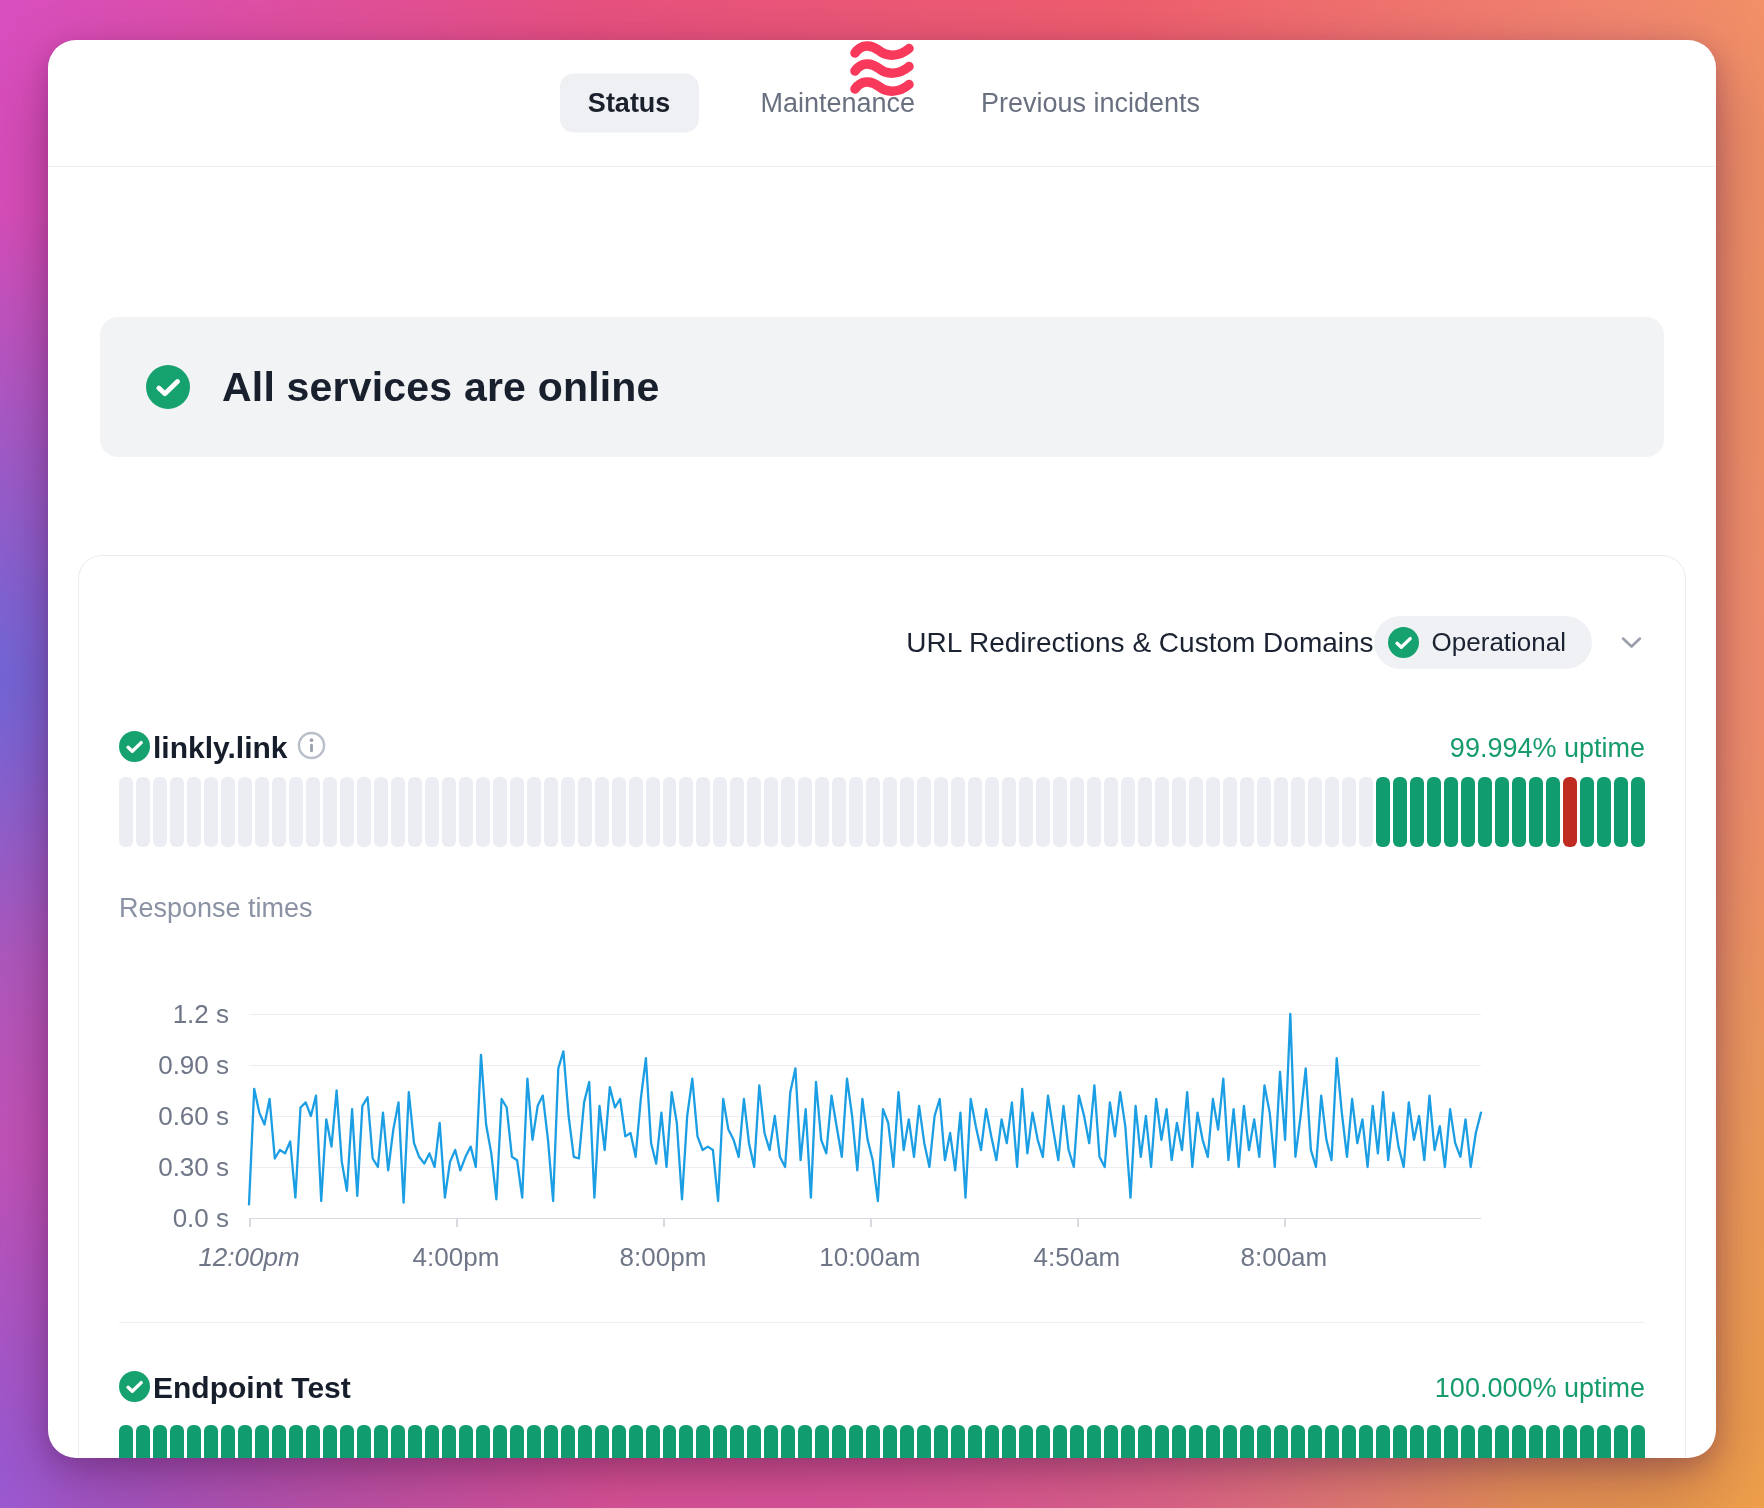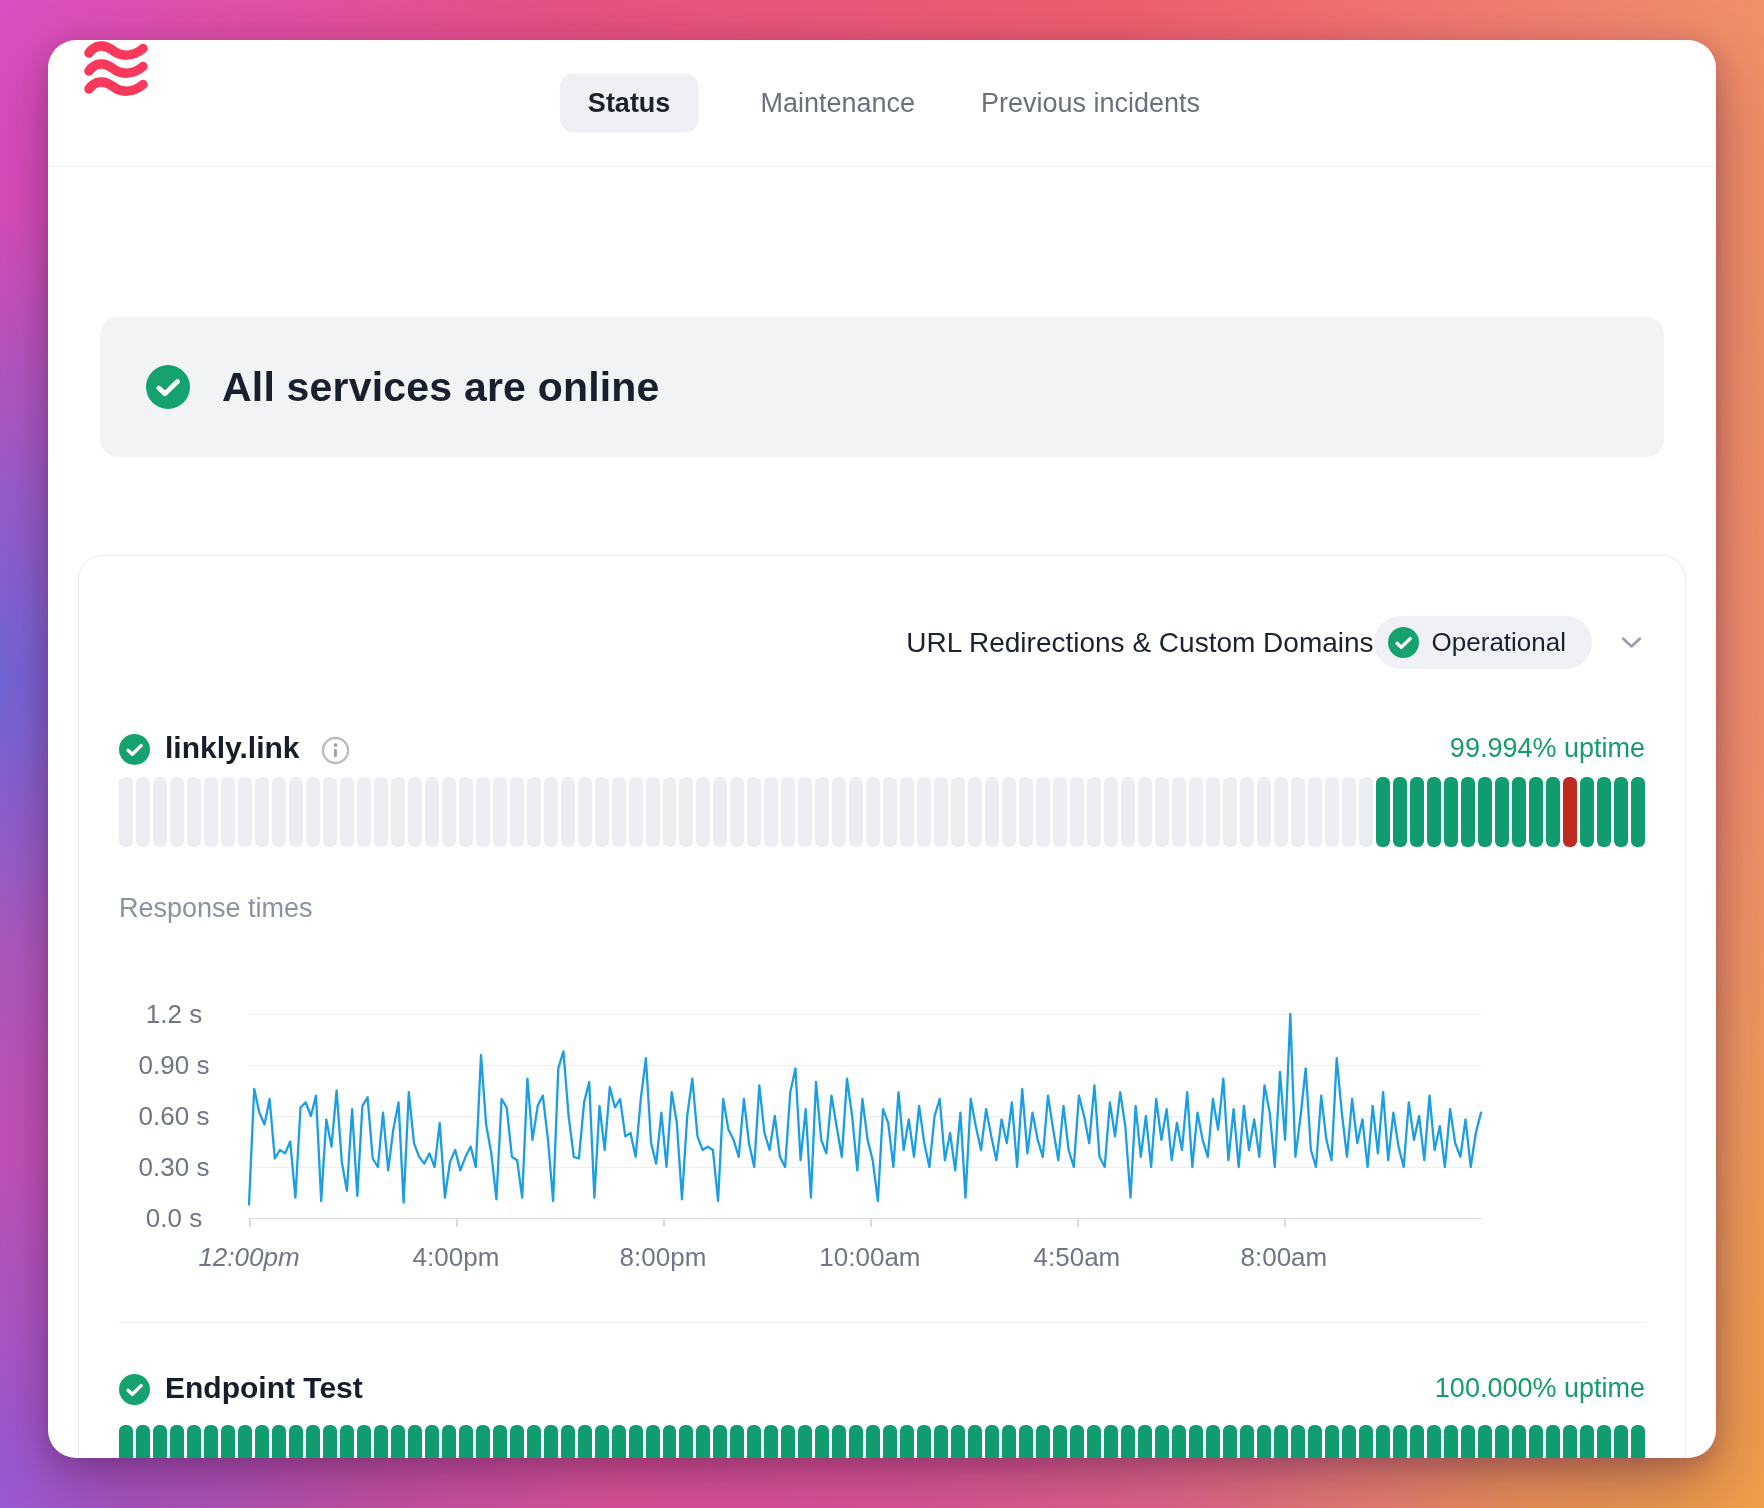--- a/index.html
+++ b/index.html
@@ -19,21 +19,21 @@
       linear-gradient(100deg,#D94FC0 0%,#E8527F 30%,#EF5E6E 55%,#F2876F 80%,#F0A159 100%);
   }
   .window {
     position:absolute; left:48px; top:40px; width:1668px; height:1418px;
     background:#fff; border-radius:28px; overflow:hidden;
     box-shadow:0 30px 80px rgba(70,15,70,.35), 0 8px 24px rgba(70,15,70,.25);
   }
   
   .hdr {
     position:relative; height:127px; border-bottom:1px solid #EDEFF2;
-    display:flex; align-items:flex-start; padding:0 36px;
+    display:flex; align-items:center; padding:0 36px;flex-direction:column;
   }
   .logo { width:64px; height:60px; cursor:pointer; }
   .tabs {
     position:absolute; left:50%; top:50%; transform:translate(-50%,-50%);
     display:flex; align-items:center; gap:58px;
   }
   .tab {
     font-size:27px; color:#697080; background:none; border:none; cursor:pointer;
     font-family:inherit; padding:14px 4px; border-radius:14px; white-space:nowrap;
   }
@@ -64,36 +64,36 @@
     display:flex; align-items:center; gap:13px; background:#F0F1F4; border-radius:999px;
     padding:11px 26px 11px 14px; cursor:pointer;
   }
   .pill .chk { width:31px; height:31px; }
   .pill span { font-size:26px; color:#1B2232; font-weight:500; }
   .chev { width:27px; height:27px; cursor:pointer; }
   .svc-row {
     display:flex; align-items:center; justify-content:space-between; height:42px;
   }
   .svc-row.first { margin-top:58px; }
-  .svc-left { display:flex; align-items:flex-end; gap:15px; }
+  .svc-left { display:flex; align-items:flex-start; gap:3px; }
   .svc-left .chk { width:31px; height:31px; }
   .svc-name { font-size:30px; font-weight:700; color:#161D2B; }
   .info { width:29px; height:29px; margin-left:6px; cursor:pointer; }
   .uptime { font-size:27px; font-weight:500; color:var(--green-text); }
   .bars { display:flex; gap:3px; height:70px; margin-top:8px; }
   .bars.clipped { margin-top:16px; }
   .bars .bar { flex:1; border-radius:6px; }
   .rt-label { margin-top:46px; font-size:27px; font-weight:500; color:#8A92A4; }
   
   .chart { position:relative; margin-top:90px; height:274px; }
   .plot { position:absolute; left:130px; top:0; width:1232px; height:204px; }
   .gridline { position:absolute; left:0; right:0; height:1px; background:#ECEEF1; }
   .gridline.axis { background:#D7DAE0; }
   .ylab {
-    position:absolute; width:110px; text-align:center; font-size:26px; color:#6E7687;
+    position:absolute; width:110px; text-align:right; font-size:26px; color:#6E7687;
     transform:translateY(-50%);
   }
   .xlab {
     position:absolute; top:228px; transform:translateX(-50%);
     font-size:26px; color:#6E7687; white-space:nowrap;
   }
   .xtick { position:absolute; top:204px; width:2px; height:9px; background:#D7DAE0; }
   .plot svg { position:absolute; left:0; top:0; overflow:visible; }
   .divider { border:none; border-top:1px solid #ECEEF1; margin-top:34px; }
   .svc-row.second { margin-top:44px; }

